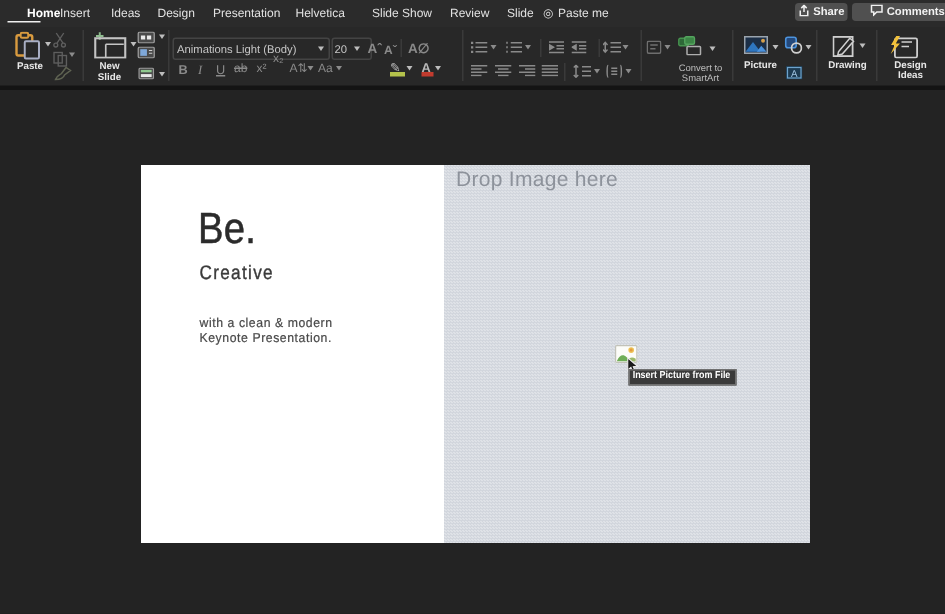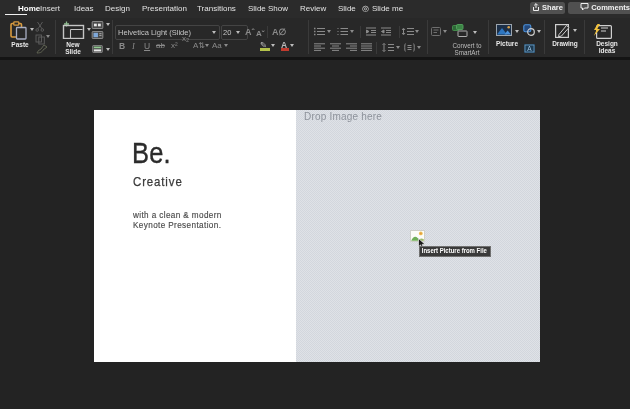--- a/index.html
+++ b/index.html
@@ -17,46 +17,46 @@
 .lbl{position:absolute;color:#e8e8e8;font-size:6.5px;font-weight:bold;text-align:center;line-height:1.15;white-space:nowrap}
 .dlbl{position:absolute;color:#c9c9c9;font-size:6.2px;text-align:center;line-height:1.2;white-space:nowrap}
 .chev{position:absolute;width:0;height:0;border-left:2.6px solid transparent;border-right:2.6px solid transparent;border-top:3.2px solid #bdbdbd}
 .chevd{border-top-color:#8b8b8b}
 
 #canvas{position:absolute;top:60px;left:0;width:630px;height:349px;background:#232323}
 #slide{position:absolute;left:94px;top:50px;width:446px;height:252px;background:#ffffff}
 #dropzone{position:absolute;left:202px;top:0;width:244px;height:252px;
  background-image:conic-gradient(#dfe2e7 25%,#d2d6dd 0 50%,#dfe2e7 0 75%,#d2d6dd 0);
  background-size:2px 2px}
-#droptext{position:absolute;left:210px;top:0.5px;font-size:10px;color:#8d929b;letter-spacing:0.2px}
+#droptext{position:absolute;left:210px;top:0.5px;font-size:14px;color:#8d929b;letter-spacing:0.2px}
 #be{position:absolute;left:38px;top:26.5px;font-size:29px;color:#2b2b2b;letter-spacing:0.2px;transform:scaleX(0.88);transform-origin:left top;-webkit-text-stroke:0.35px #2b2b2b}
 #creative{position:absolute;left:39px;top:63.5px;font-size:13px;color:#3a3a3a;letter-spacing:1px;transform:scaleX(0.88);transform-origin:left top;-webkit-text-stroke:0.25px #3a3a3a}
 #para{position:absolute;left:39px;top:99.5px;font-size:8.6px;color:#4a4a4a;letter-spacing:0.4px;line-height:10.8px;transform:scaleX(0.95);transform-origin:left top;-webkit-text-stroke:0.15px #4a4a4a}
 
 #picico{position:absolute;left:410px;top:170px;width:15px;height:12px}
 #tooltip{position:absolute;left:419px;top:186px;width:70px;height:8.5px;background:#3a3a3a;border:0.5px solid #707070;color:#fff;font-size:6.8px;font-weight:bold;line-height:8.5px;text-align:left;white-space:nowrap}
 #tooltip span{display:inline-block;transform:scaleX(0.88);transform-origin:left center;padding-left:2px}
 svg{display:block}
 .topbtn svg{display:inline-block}
 </style>
 </head>
 <body>
 
 <div id="menubar">
   <span class="mi home" style="left:18px">Home</span>
   <span class="mi" style="left:40px">Insert</span>
   <span class="mi" style="left:74px">Ideas</span>
   <span class="mi" style="left:105px">Design</span>
   <span class="mi" style="left:142px">Presentation</span>
-  <span class="mi" style="left:197px">Transitions</span>
+  <span class="mi" style="left:197px">Helvetica</span>
   <span class="mi" style="left:248px">Slide Show</span>
   <span class="mi" style="left:300px">Review</span>
   <span class="mi" style="left:338px">Slide</span>
   <span class="mi" style="left:362px">◎</span>
-  <span class="mi" style="left:372px">Slide me</span>
+  <span class="mi" style="left:372px">Paste me</span>
   <div id="homeline"></div>
   <div class="topbtn" style="left:530px;width:35px"><svg width="8" height="8" viewBox="0 0 8 8" style="vertical-align:-1px">
         <path d="M4 5 V0.8 M2.2 2.4 L4 0.6 L5.8 2.4" fill="none" stroke="#efefef" stroke-width="1"></path>
         <path d="M1.5 4 V7.5 H6.5 V4" fill="none" stroke="#efefef" stroke-width="1"></path>
       </svg> Share</div>
   <div class="topbtn" style="left:568px;width:74px"><svg width="9" height="8" viewBox="0 0 9 8" style="vertical-align:-1px">
         <path d="M1 0.5 H8 V5 H4.5 L2.5 7 V5 H1 Z" fill="none" stroke="#efefef" stroke-width="1"></path>
       </svg> Comments</div>
 </div>
 
@@ -111,21 +111,21 @@
   </svg>
   <svg class="abs" style="left:91px;top:27px" width="13" height="8" viewBox="0 0 13 10">
     <rect x="0.5" y="0.5" width="12" height="9" rx="1" fill="#4a4a4a" stroke="#9a9a9a" stroke-width="1"></rect>
     <rect x="2" y="2" width="9" height="2" fill="#8fc98f"></rect>
       <rect x="2" y="5.5" width="9" height="2.5" fill="#e8e8e8"></rect>
   </svg>
   <div class="chev" style="left:106px;top:30px"></div>
 
   <div class="abs" style="left:115px;top:7px;width:103px;height:13px;border:1px solid #444444;border-radius:2px"></div>
   <div class="abs" style="left:221px;top:7px;width:25px;height:13px;border:1px solid #444444;border-radius:2px"></div>
-  <div class="abs" style="left:118px;top:9.5px;font-size:7.5px;color:#c6c6c6">Helvetica Light (Slide)</div>
+  <div class="abs" style="left:118px;top:9.5px;font-size:7.5px;color:#c6c6c6">Animations Light (Body)</div>
   <div class="chev" style="left:212px;top:13px"></div>
   <div class="abs" style="left:223px;top:9.5px;font-size:7.5px;color:#c6c6c6">20</div>
   <div class="chev" style="left:236px;top:13px"></div>
   <div class="abs" style="left:245px;top:9px;font-size:9px;color:#8a8a8a;font-weight:bold">Aˆ</div>
   <div class="abs" style="left:256px;top:10.5px;font-size:8px;color:#8a8a8a;font-weight:bold">Aˇ</div>
   <div class="vsep" style="left:267px;top:8px;height:12px"></div>
   <div class="abs" style="left:272px;top:9px;font-size:9px;color:#8a8a8a;font-weight:bold">A∅</div>
   <div class="abs ff" style="left:119px;top:22.5px;font-size:8.5px;color:#8a8a8a;font-weight:bold">B</div>
   <div class="abs ff" style="left:132px;top:22.5px;font-size:8.5px;color:#8a8a8a;font-style:italic;font-family:'Liberation Serif',serif">I</div>
   <div class="abs ff" style="left:144px;top:22.5px;font-size:8.5px;color:#8a8a8a;text-decoration:underline">U</div>

